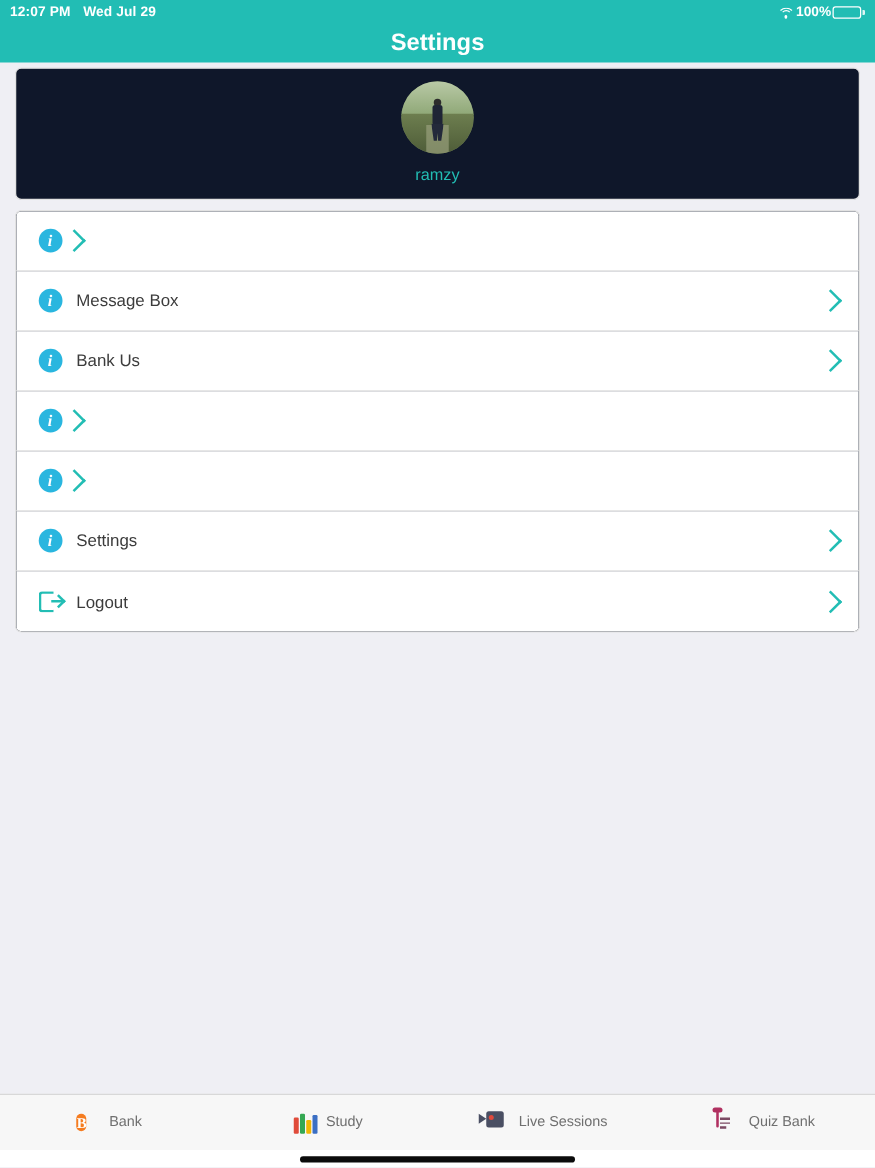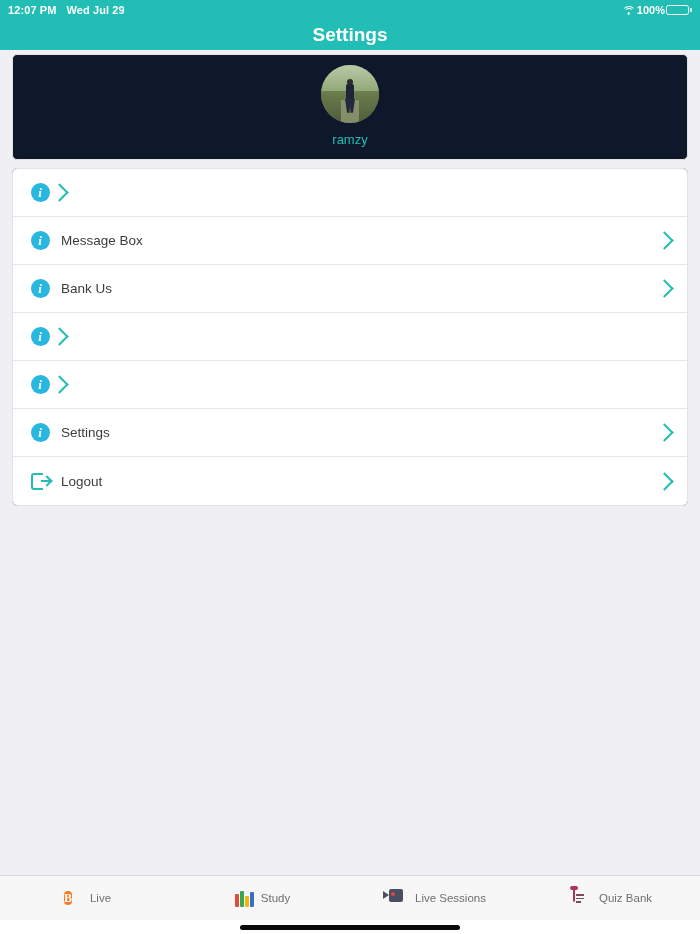--- a/index.html
+++ b/index.html
@@ -492,21 +492,21 @@
 
     </div>
   </div>
 
   <div class="tabbar">
 
     <div class="tab">
       <span class="tab-icon">
         <span class="ic-news">B</span>
       </span>
-      <span>Live</span>
+      <span>Bank</span>
     </div>
 
     <div class="tab">
       <span class="tab-icon">
         <span class="ic-study">
             <span class="b1"></span>
             <span class="b2"></span>
             <span class="b3"></span>
             <span class="b4"></span>
           </span>

